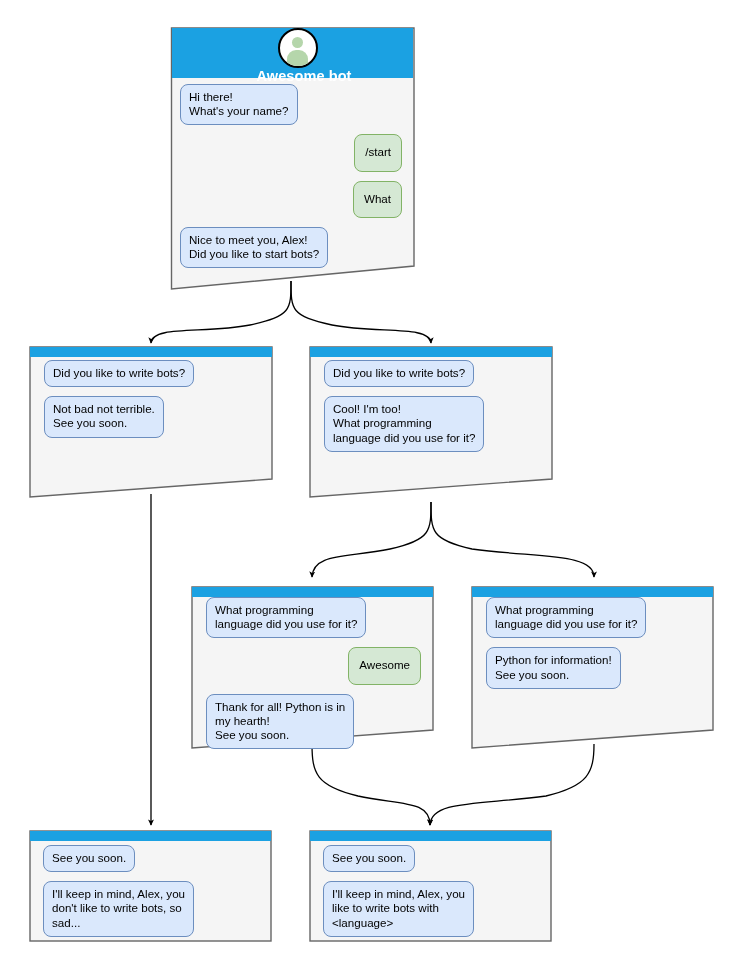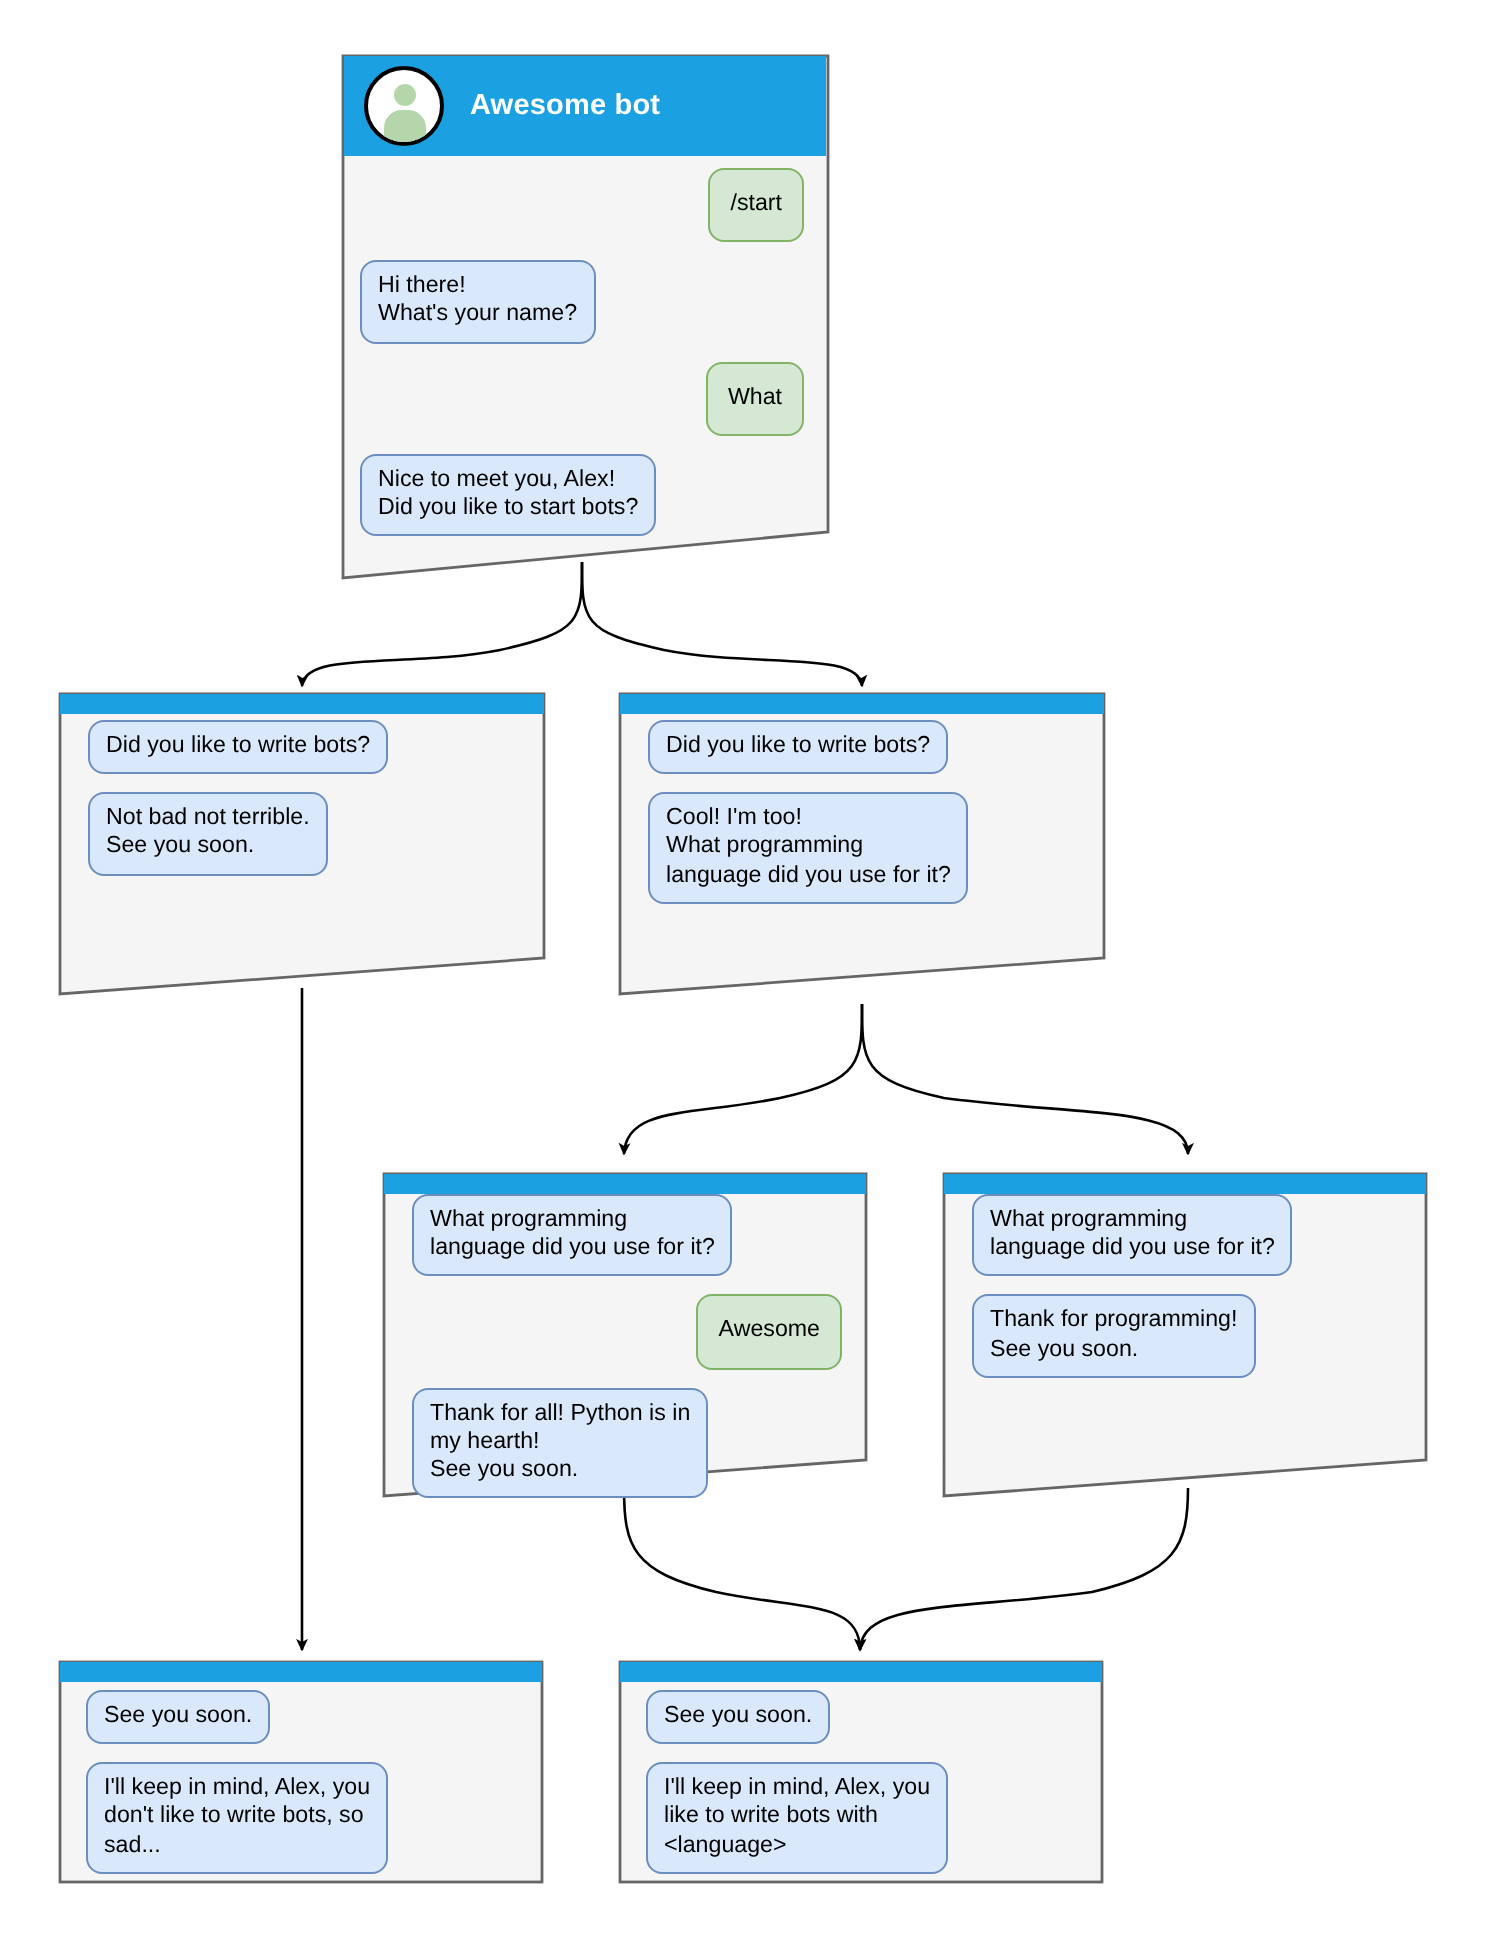--- a/index.html
+++ b/index.html
@@ -51,20 +51,21 @@
   
   .chat-header {
     position: absolute;
     left: 0;
     top: 0;
     width: 100%;
     background: #1ba1e2;
     box-sizing: border-box;
     display: flex;
     align-items: center;
+    flex-direction: column;
   }
   .chat-header.slim {
     height: 10px;
   }
   .chat-header.tall {
     height: 50px;
     padding-left: 10px;
   }
   .avatar {
     width: 40px;
@@ -174,26 +175,26 @@
     </svg>
     <div class="card-inner">
       <div class="chat-header tall" style="left:4px; width:241px; top:2px;">
         <div class="avatar">
           <div class="head"></div>
             <div class="body"></div>
         </div>
         <div class="bot-title">Awesome bot</div>
       </div>
       <div class="messages" style="top:58px; left:12px; right:14px;">
+        <div class="msg-row left">
+          <div class="bubble bot">Hi there!
+What's your name?</div>
+        </div>
         <div class="msg-row right">
           <div class="bubble user">/start</div>
-        </div>
-        <div class="msg-row left">
-          <div class="bubble bot">Hi there!
-What's your name?</div>
         </div>
         <div class="msg-row right">
           <div class="bubble user">What</div>
         </div>
         <div class="msg-row left">
           <div class="bubble bot">Nice to meet you, Alex!
 Did you like to start bots?</div>
         </div>
       </div>
     </div>
@@ -264,21 +265,21 @@
       <polygon points="2,2 243,2 243,145 2,163" fill="#f5f5f5" stroke="#666666" stroke-width="1.4"></polygon>
     </svg>
     <div class="card-inner">
       <div class="chat-header slim" style="left:2px; width:241px; top:2px;"></div>
       <div class="messages" style="top:12px; left:16px; right:14px;">
         <div class="msg-row left">
           <div class="bubble bot">What programming
 language did you use for it?</div>
         </div>
         <div class="msg-row left">
-          <div class="bubble bot">Thank for programming!
+          <div class="bubble bot">Python for information!
 See you soon.</div>
         </div>
       </div>
     </div>
   </div>
 
   <div class="card" style="left:29px; top:830px; width:243px; height:112px;">
     <svg class="card-shape" viewBox="0 0 243 112" preserveAspectRatio="none">
       <rect x="1" y="1" width="241" height="110" fill="#f5f5f5" stroke="#666666" stroke-width="1.4"></rect>
     </svg>

